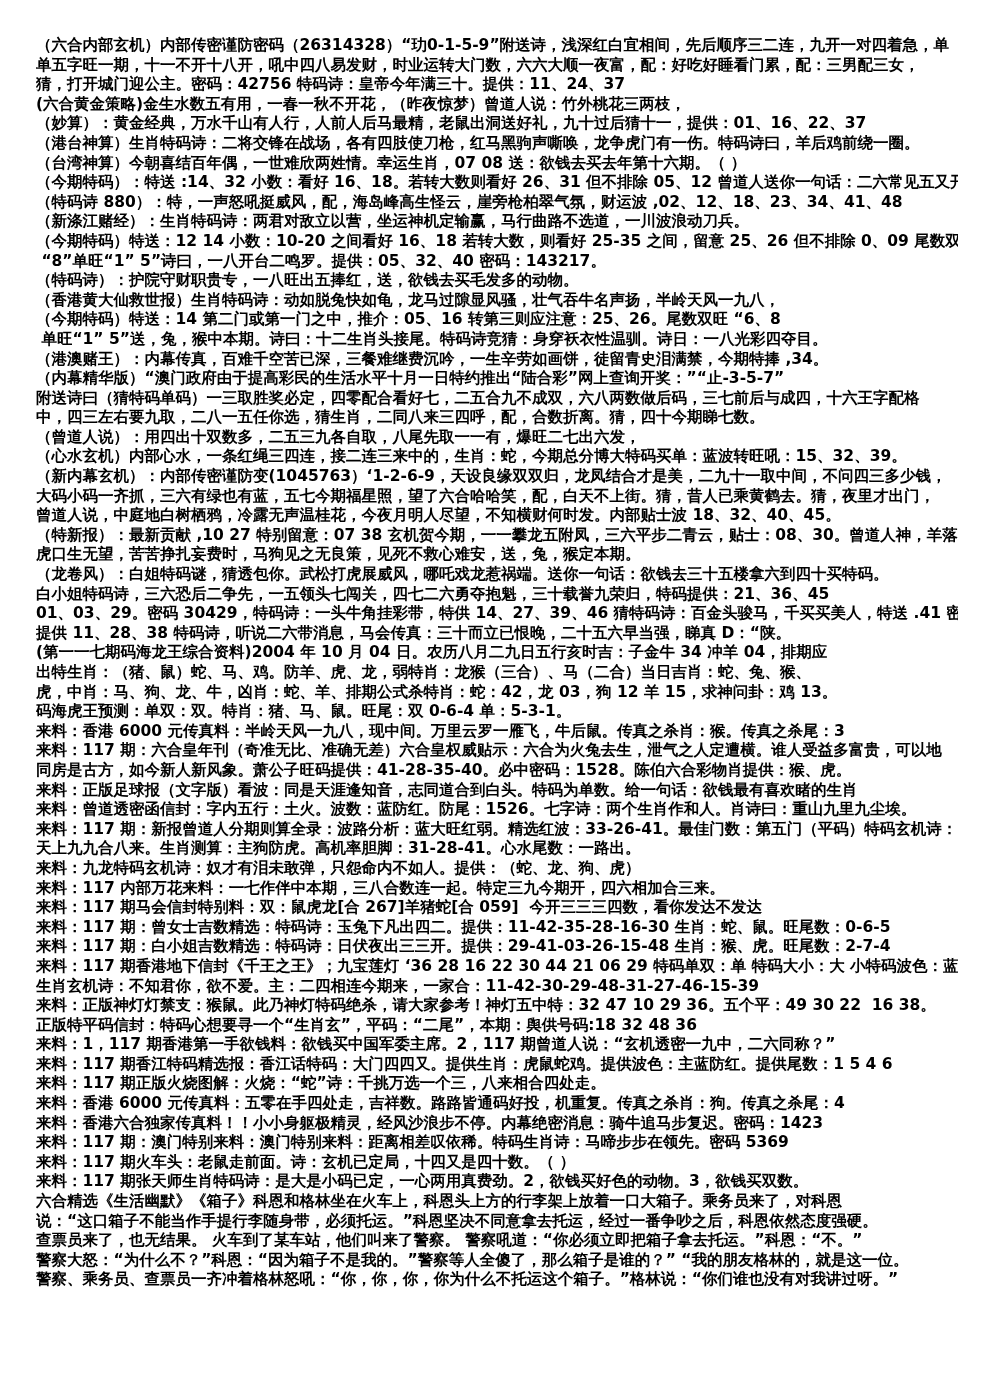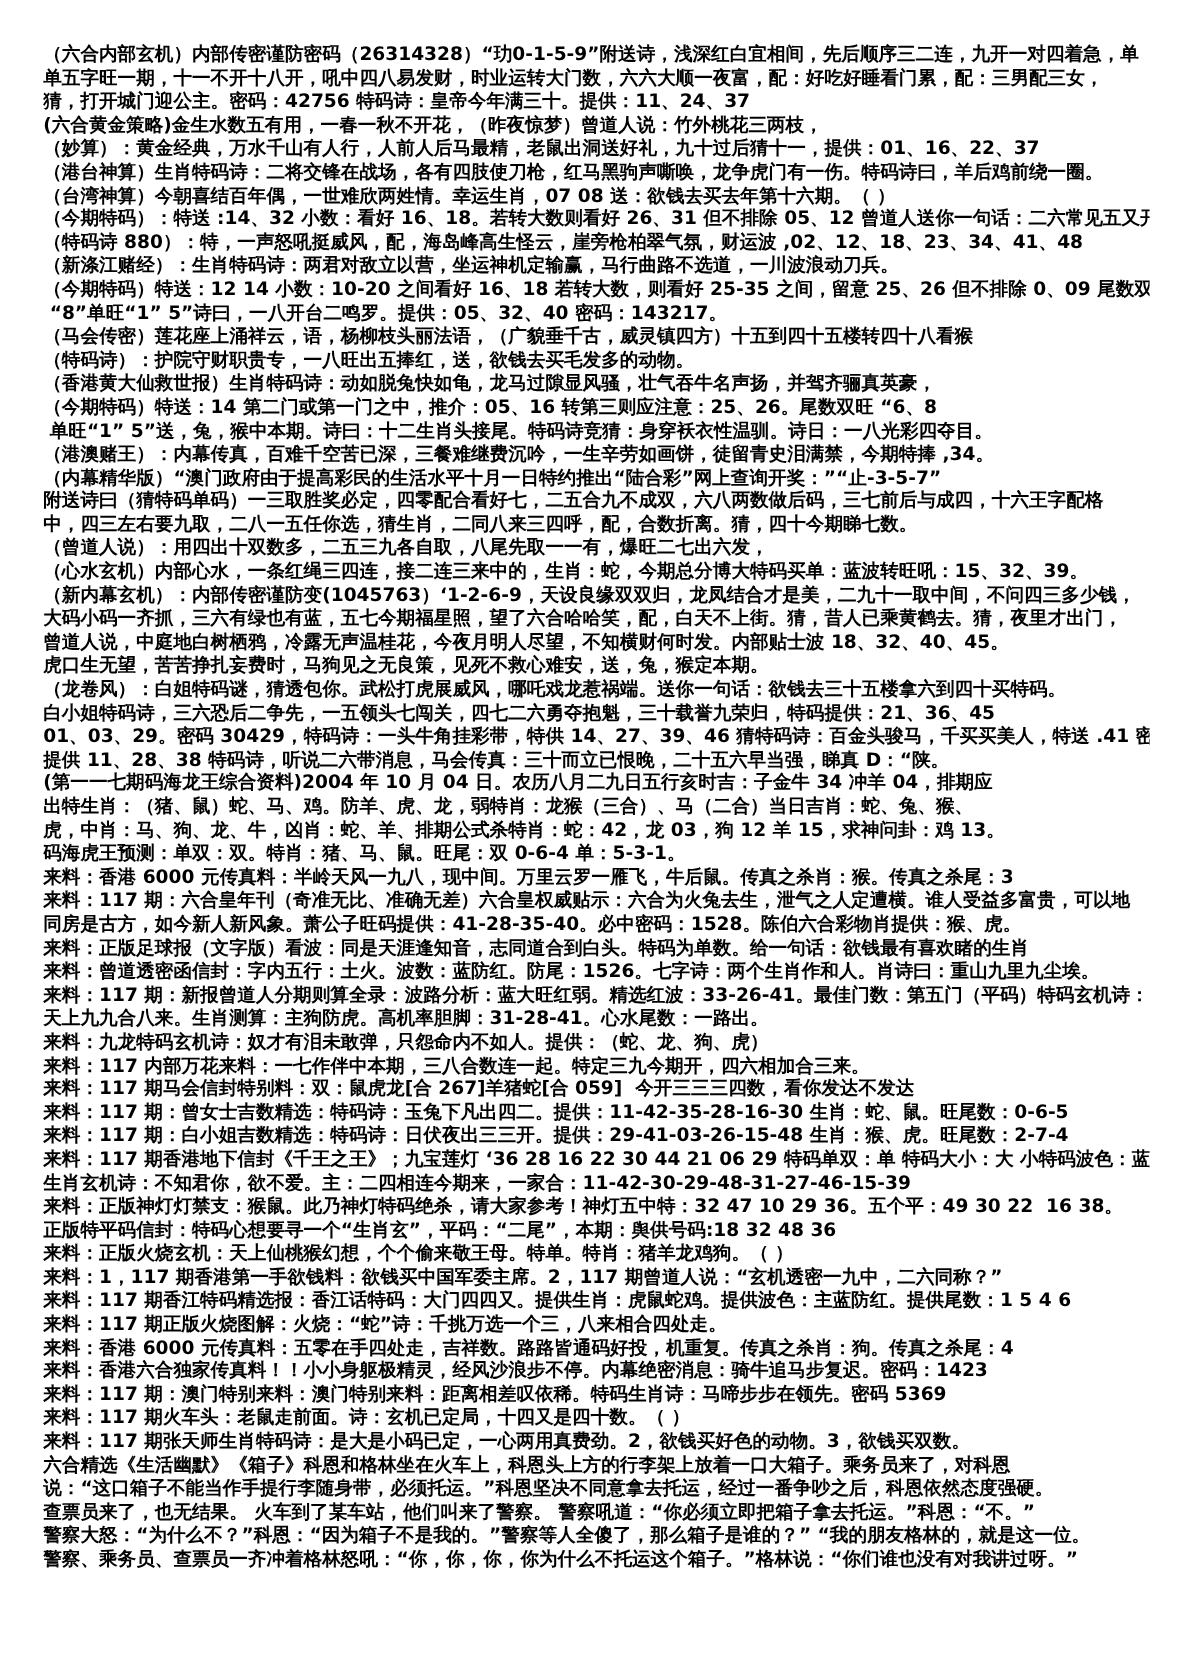--- a/index.html
+++ b/index.html
@@ -40,34 +40,34 @@
       <div class="line">猜，打开城门迎公主。密码：42756 特码诗：皇帝今年满三十。提供：11、24、37</div>
       <div class="line">(六合黄金策略)金生水数五有用，一春一秋不开花，（昨夜惊梦）曾道人说：竹外桃花三两枝，</div>
       <div class="line">（妙算）：黄金经典，万水千山有人行，人前人后马最精，老鼠出洞送好礼，九十过后猜十一，提供：01、16、22、37</div>
       <div class="line">（港台神算）生肖特码诗：二将交锋在战场，各有四肢使刀枪，红马黑驹声嘶唤，龙争虎门有一伤。特码诗曰，羊后鸡前绕一圈。</div>
       <div class="line">（台湾神算）今朝喜结百年偶，一世难欣两姓情。幸运生肖，07 08 送：欲钱去买去年第十六期。（ ）</div>
       <div class="line">（今期特码）：特送 :14、32 小数：看好 16、18。若转大数则看好 26、31 但不排除 05、12 曾道人送你一句话：二六常见五又开，</div>
       <div class="line">（特码诗 880）：特，一声怒吼挺威风，配，海岛峰高生怪云，崖旁枪柏翠气氛，财运波 ,02、12、18、23、34、41、48</div>
       <div class="line">（新涤江赌经）：生肖特码诗：两君对敌立以营，坐运神机定输赢，马行曲路不选道，一川波浪动刀兵。</div>
       <div class="line">（今期特码）特送：12 14 小数：10-20 之间看好 16、18 若转大数，则看好 25-35 之间，留意 25、26 但不排除 0、09 尾数双旺 “6</div>
       <div class="line"> “8”单旺“1” 5”诗曰，一八开台二鸣罗。提供：05、32、40 密码：143217。</div>
-      <div class="line">（马会传密）莲花座上涌祥云，语，杨柳枝头丽法语，（广貌垂千古，威灵镇四方）十五到四十五楼转四十八看猴</div>
       <div class="line">（特码诗）：护院守财职贵专，一八旺出五捧红，送，欲钱去买毛发多的动物。</div>
-      <div class="line">（香港黄大仙救世报）生肖特码诗：动如脱兔快如龟，龙马过隙显风骚，壮气吞牛名声扬，并驾齐骊真英豪，</div>
+      <div class="line">（香港黄大仙救世报）生肖特码诗：动如脱兔快如龟，龙马过隙显风骚，壮气吞牛名声扬，半岭天风一九八，</div>
       <div class="line">（今期特码）特送：14 第二门或第一门之中，推介：05、16 转第三则应注意：25、26。尾数双旺 “6、8</div>
       <div class="line"> 单旺“1” 5”送，兔，猴中本期。诗曰：十二生肖头接尾。特码诗竞猜：身穿袄衣性温驯。诗日：一八光彩四夺目。</div>
       <div class="line">（港澳赌王）：内幕传真，百难千空苦已深，三餐难继费沉吟，一生辛劳如画饼，徒留青史泪满禁，今期特捧 ,34。</div>
       <div class="line">（内幕精华版）“澳门政府由于提高彩民的生活水平十月一日特约推出“陆合彩”网上查询开奖：”“止-3-5-7”</div>
       <div class="line">附送诗曰（猜特码单码）一三取胜奖必定，四零配合看好七，二五合九不成双，六八两数做后码，三七前后与成四，十六王字配格</div>
       <div class="line">中，四三左右要九取，二八一五任你选，猜生肖，二同八来三四呼，配，合数折离。猜，四十今期睇七数。</div>
       <div class="line">（曾道人说）：用四出十双数多，二五三九各自取，八尾先取一一有，爆旺二七出六发，</div>
       <div class="line">（心水玄机）内部心水，一条红绳三四连，接二连三来中的，生肖：蛇，今期总分博大特码买单：蓝波转旺吼：15、32、39。</div>
       <div class="line">（新内幕玄机）：内部传密谨防变(1045763）‘1-2-6-9，天设良缘双双归，龙凤结合才是美，二九十一取中间，不问四三多少钱，</div>
       <div class="line">大码小码一齐抓，三六有绿也有蓝，五七今期福星照，望了六合哈哈笑，配，白天不上街。猜，昔人已乘黄鹤去。猜，夜里才出门，</div>
       <div class="line">曾道人说，中庭地白树栖鸦，冷露无声温桂花，今夜月明人尽望，不知横财何时发。内部贴士波 18、32、40、45。</div>
+      <div class="line">（特新报）：最新贡献 ,10 27 特别留意：07 38 玄机贺今期，一一攀龙五附凤，三六平步二青云，贴士：08、30。曾道人神，羊落</div>
       <div class="line">虎口生无望，苦苦挣扎妄费时，马狗见之无良策，见死不救心难安，送，兔，猴定本期。</div>
       <div class="line">（龙卷风）：白姐特码谜，猜透包你。武松打虎展威风，哪吒戏龙惹祸端。送你一句话：欲钱去三十五楼拿六到四十买特码。</div>
       <div class="line">白小姐特码诗，三六恐后二争先，一五领头七闯关，四七二六勇夺抱魁，三十载誉九荣归，特码提供：21、36、45</div>
       <div class="line">01、03、29。密码 30429，特码诗：一头牛角挂彩带，特供 14、27、39、46 猜特码诗：百金头骏马，千买买美人，特送 .41 密码 45643</div>
       <div class="line">提供 11、28、38 特码诗，听说二六带消息，马会传真：三十而立已恨晚，二十五六早当强，睇真 D：“陕。</div>
       <div class="line">(第一一七期码海龙王综合资料)2004 年 10 月 04 日。农历八月二九日五行亥时吉：子金牛 34 冲羊 04，排期应</div>
       <div class="line">出特生肖：（猪、鼠）蛇、马、鸡。防羊、虎、龙，弱特肖：龙猴（三合）、马（二合）当日吉肖：蛇、兔、猴、</div>
       <div class="line">虎，中肖：马、狗、龙、牛，凶肖：蛇、羊、排期公式杀特肖：蛇：42，龙 03，狗 12 羊 15，求神问卦：鸡 13。</div>
       <div class="line">码海虎王预测：单双：双。特肖：猪、马、鼠。旺尾：双 0-6-4 单：5-3-1。</div>
       <div class="line">来料：香港 6000 元传真料：半岭天风一九八，现中间。万里云罗一雁飞，牛后鼠。传真之杀肖：猴。传真之杀尾：3</div>
@@ -79,21 +79,20 @@
       <div class="line">天上九九合八来。生肖测算：主狗防虎。高机率胆脚：31-28-41。心水尾数：一路出。</div>
       <div class="line">来料：九龙特码玄机诗：奴才有泪未敢弹，只怨命内不如人。提供：（蛇、龙、狗、虎）</div>
       <div class="line">来料：117 内部万花来料：一七作伴中本期，三八合数连一起。特定三九今期开，四六相加合三来。</div>
       <div class="line">来料：117 期马会信封特别料：双：鼠虎龙[合 267]羊猪蛇[合 059]  今开三三三四数，看你发达不发达</div>
       <div class="line">来料：117 期：曾女士吉数精选：特码诗：玉兔下凡出四二。提供：11-42-35-28-16-30 生肖：蛇、鼠。旺尾数：0-6-5</div>
       <div class="line">来料：117 期：白小姐吉数精选：特码诗：日伏夜出三三开。提供：29-41-03-26-15-48 生肖：猴、虎。旺尾数：2-7-4</div>
       <div class="line">来料：117 期香港地下信封《千王之王》；九宝莲灯 ‘36 28 16 22 30 44 21 06 29 特码单双：单 特码大小：大 小特码波色：蓝。</div>
       <div class="line">生肖玄机诗：不知君你，欲不爱。主：二四相连今期来，一家合：11-42-30-29-48-31-27-46-15-39</div>
       <div class="line">来料：正版神灯灯禁支：猴鼠。此乃神灯特码绝杀，请大家参考！神灯五中特：32 47 10 29 36。五个平：49 30 22  16 38。</div>
       <div class="line">正版特平码信封：特码心想要寻一个“生肖玄”，平码：“二尾”，本期：舆供号码:18 32 48 36</div>
-      <div class="line">来料：正版火烧玄机：天上仙桃猴幻想，个个偷来敬王母。特单。特肖：猪羊龙鸡狗。（ ）</div>
       <div class="line">来料：1，117 期香港第一手欲钱料：欲钱买中国军委主席。2，117 期曾道人说：“玄机透密一九中，二六同称？”</div>
       <div class="line">来料：117 期香江特码精选报：香江话特码：大门四四又。提供生肖：虎鼠蛇鸡。提供波色：主蓝防红。提供尾数：1 5 4 6</div>
       <div class="line">来料：117 期正版火烧图解：火烧：“蛇”诗：千挑万选一个三，八来相合四处走。</div>
       <div class="line">来料：香港 6000 元传真料：五零在手四处走，吉祥数。路路皆通码好投，机重复。传真之杀肖：狗。传真之杀尾：4</div>
       <div class="line">来料：香港六合独家传真料！！小小身躯极精灵，经风沙浪步不停。内幕绝密消息：骑牛追马步复迟。密码：1423</div>
       <div class="line">来料：117 期：澳门特别来料：澳门特别来料：距离相差叹依稀。特码生肖诗：马啼步步在领先。密码 5369</div>
       <div class="line">来料：117 期火车头：老鼠走前面。诗：玄机已定局，十四又是四十数。（ ）</div>
       <div class="line">来料：117 期张天师生肖特码诗：是大是小码已定，一心两用真费劲。2，欲钱买好色的动物。3，欲钱买双数。</div>
       <div class="line">六合精选《生活幽默》《箱子》科恩和格林坐在火车上，科恩头上方的行李架上放着一口大箱子。乘务员来了，对科恩</div>
       <div class="line">说：“这口箱子不能当作手提行李随身带，必须托运。”科恩坚决不同意拿去托运，经过一番争吵之后，科恩依然态度强硬。</div>

